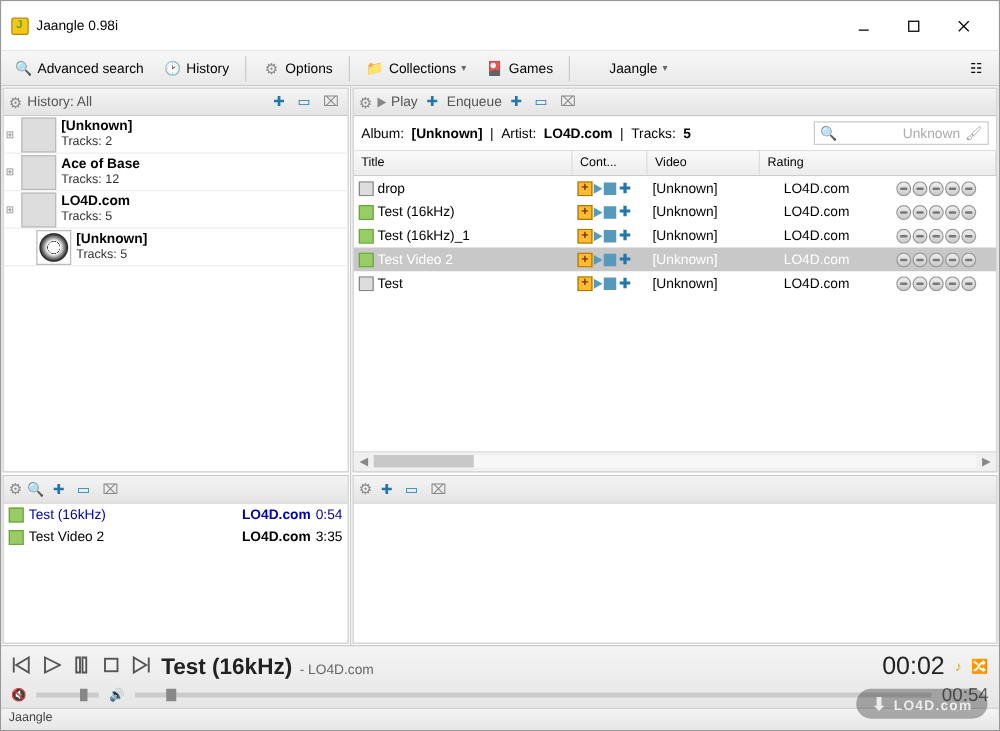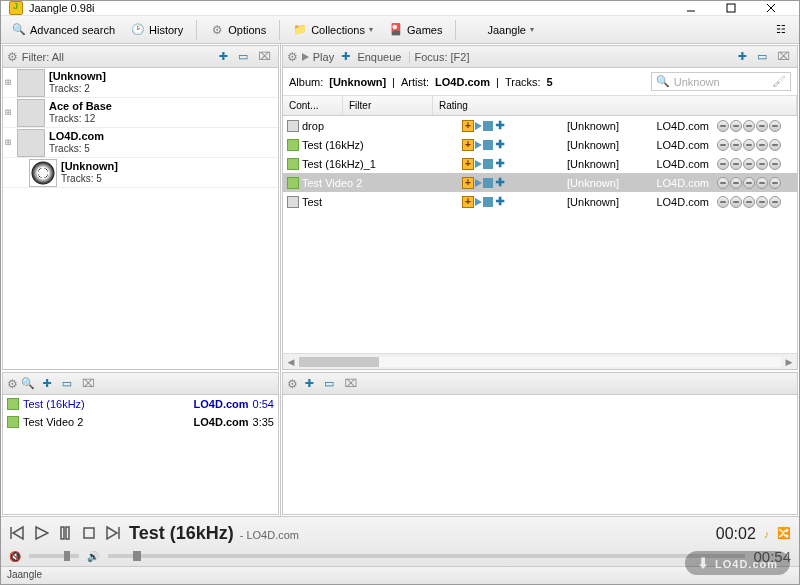--- a/index.html
+++ b/index.html
@@ -1,17 +1,17 @@
 <!DOCTYPE html>
 <html><head>
 <meta charset="utf-8">
 <style>
 * { box-sizing: border-box; margin: 0; padding: 0; font-family: "Segoe UI", Tahoma, sans-serif; font-size: 11px; }
 body { background: #fff; width: 800px; height: 585px; overflow: hidden; display: flex; flex-direction: column; border: 1px solid #999; }
-.titlebar { height: 15px; background: #fff; display: flex; align-items: center; padding: 0 8px; border-bottom: 1px solid #e5e5e5; }
+.titlebar { height: 40px; background: #fff; display: flex; align-items: center; padding: 0 8px; border-bottom: 1px solid #e5e5e5; }
 .titlebar .appicon { width: 14px; height: 14px; background: #f5c518; border: 1px solid #b8860b; border-radius: 2px; margin-right: 6px; position: relative; }
 .titlebar .appicon::after { content: "J"; position: absolute; left: 3px; top: -1px; font-size: 9px; font-weight: bold; color: #5a3; }
 .titlebar .title { flex: 1; color: #000; }
 .winbtn { width: 40px; height: 24px; display: flex; align-items: center; justify-content: center; cursor: pointer; }
 .winbtn svg { width: 10px; height: 10px; }
 .toolbar { height: 28px; background: linear-gradient(#f7f7f7,#e9e9e9); border-bottom: 1px solid #c9c9c9; display: flex; align-items: center; padding: 0 4px; gap: 2px; }
 .tbtn { display: flex; align-items: center; gap: 4px; padding: 3px 6px; cursor: pointer; border: 1px solid transparent; }
 .tbtn .ico { width: 14px; height: 14px; display: inline-flex; align-items: center; justify-content: center; }
 .dropdown-arrow { font-size: 8px; color: #666; }
 .sep { width: 1px; height: 20px; background: #ccc; margin: 0 4px; }
@@ -27,33 +27,33 @@
 .panebtn.gray { color: #888; }
 .panebody { flex: 1; overflow-y: auto; overflow-x: hidden; background: #fff; }
 .artist-item { display: flex; height: 30px; border-bottom: 1px solid #eee; cursor: pointer; }
 .artist-item .exp { width: 10px; display: flex; align-items: center; justify-content: center; color: #888; font-size: 8px; }
 .artist-item .thumb { width: 28px; height: 28px; background: #ddd; margin: 1px 4px; border: 1px solid #bbb; }
 .artist-item .thumb.album { background: radial-gradient(circle, #fff 25%, #222 27%, #fff 29%, #222 60%, #fff 65%); }
 .artist-item .info { display: flex; flex-direction: column; justify-content: center; line-height: 1.2; }
 .artist-item .name { font-weight: bold; }
 .artist-item.indent { padding-left: 12px; }
 .artist-item .tracks { color: #333; font-size: 10px; }
-.infobar { padding: 4px 6px; display: flex; align-items: center; gap: 6px; border-bottom: 1px solid #ddd; }
+.infobar { padding: 4px 6px; display: flex; align-items: center; gap: 6px; border-bottom: 1px solid #ddd; text-align: right; }
 .infobar .bold { font-weight: bold; }
 .searchbox { margin-left: auto; border: 1px solid #ccc; padding: 2px 4px; display: flex; align-items: center; gap: 4px; width: 140px; color: #aaa; }
 .thdr { display: flex; background: linear-gradient(#fafafa,#ececec); border-bottom: 1px solid #ccc; height: 20px; }
 .thdr .col { padding: 2px 6px; border-right: 1px solid #ddd; display: flex; align-items: center; font-size: 10px; }
 .col-title { width: 175px; }
 .col-cont { width: 60px; }
 .col-album { width: 105px; }
 .col-artist { width: 90px; }
 .col-rating { flex: 1; }
 .trow { display: flex; height: 19px; align-items: center; cursor: pointer; }
 .trow.sel { background: #c8c8c8; color: #fff; }
-.trow .cell { padding: 0 4px; overflow: hidden; white-space: nowrap; text-align: right; }
+.trow .cell { padding: 0 4px; overflow: hidden; white-space: nowrap; }
 .trow .c-title { width: 175px; display: flex; align-items: center; gap: 3px; }
 .trow .c-cont { width: 60px; display: flex; gap: 1px; align-items: center; }
 .trow .c-album { width: 105px; }
 .trow .c-artist { width: 90px; }
 .trow .c-rating { flex: 1; display: flex; gap: 1px; }
 .rateicon { width: 12px; height: 12px; border-radius: 50%; background: linear-gradient(#eee,#ccc); border: 1px solid #999; position: relative; }
 .rateicon::after { content: ""; position: absolute; left: 2px; top: 4px; width: 6px; height: 2px; background: #777; border-radius: 1px; }
 .typeicon { width: 12px; height: 12px; display: inline-block; }
 .typeicon.audio { background: #9c6; border: 1px solid #6a3; }
 .typeicon.video { background: #ddd; border: 1px solid #888; }
@@ -69,21 +69,21 @@
 .scrollbar-h .arrow { width: 16px; text-align: center; color: #888; font-size: 9px; }
 .scrollbar-h .track { flex: 1; height: 10px; background: #f7f7f7; position: relative; }
 .scrollbar-h .thumb { position: absolute; left: 0; width: 80px; height: 10px; background: #c8c8c8; }
 .player { height: 50px; background: linear-gradient(#f4f4f4,#e6e6e6); border-top: 1px solid #c9c9c9; display: flex; flex-direction: column; }
 .player-main { flex: 1; display: flex; align-items: center; padding: 0 8px; gap: 8px; }
 .pctl { cursor: pointer; color: #666; }
 .pctl svg { width: 16px; height: 16px; fill: none; stroke: #555; stroke-width: 1.5; }
 .song { flex: 1; display: flex; align-items: baseline; gap: 6px; }
 .song .title { font-size: 18px; font-weight: bold; color: #222; }
 .song .artist { font-size: 16px; color: #666; }
-.time { font-size: 16px; color: #222; }
+.time { font-size: 20px; color: #222; }
 .seek-row { display: flex; align-items: center; padding: 0 8px 4px 8px; gap: 8px; height: 16px; }
 .slider { flex: 1; height: 4px; background: #ccc; position: relative; }
 .slider .knob { position: absolute; top: -3px; width: 8px; height: 10px; background: #888; }
 .vol-slider { width: 50px; height: 4px; background: #ccc; position: relative; }
 .vol-slider .knob { position: absolute; top: -3px; width: 6px; height: 10px; background: #888; }
 .status { height: 18px; background: linear-gradient(#f4f4f4,#e6e6e6); border-top: 1px solid #c9c9c9; padding: 2px 6px; font-size: 10px; color: #444; }
 .watermark { position: absolute; right: 10px; bottom: 10px; color: rgba(255,255,255,.8); background: rgba(0,0,0,.3); padding: 4px 12px; border-radius: 12px; font-size: 14px; font-weight: bold; letter-spacing: 1px; }
 .gear { color: #888; font-size: 12px; }
 </style>
 </head>
@@ -145,21 +145,21 @@
       <span class="ico">☷</span>
     </div>
 </div>
 
 <div class="content">
   <div class="leftcol">
 
     <div class="pane" style="flex:2.3">
       <div class="panehdr">
         <span class="gear">⚙</span>
-        <span class="title">Filter: All</span>
+        <span class="title">History: All</span>
         <span class="panebtn blue">✚</span>
         <span class="panebtn blue">▭</span>
         <span class="panebtn gray">⌧</span>
       </div>
       <div class="panebody" id="artist-list">
           <div class="artist-item">
             <span class="exp">⊞</span>
     <span class="thumb "></span>
     <span class="info">
               <span class="name">[Unknown]</span>
@@ -220,43 +220,43 @@
 
   <div class="rightcol">
 
     <div class="pane" style="flex:2.3">
       <div class="panehdr">
         <span class="gear">⚙</span>
         <span class="ctl-play" style="border-left-color:#888"></span>
         <span>Play</span>
         <span class="panebtn blue">✚</span>
         <span>Enqueue</span>
-        <span class="title" style="padding-left:4px;border-left:1px solid #ccc;margin-left:4px">Focus: [F2]</span>
         <span class="panebtn blue">✚</span>
         <span class="panebtn blue">▭</span>
         <span class="panebtn gray">⌧</span>
       </div>
       <div class="infobar">
         <span>Album:</span>
         <span class="bold">[Unknown]</span>
         <span>|</span>
         <span>Artist:</span>
         <span class="bold">LO4D.com</span>
         <span>|</span>
         <span>Tracks:</span>
         <span class="bold">5</span>
         <div class="searchbox">
           <span>🔍</span>
           <span style="flex:1">Unknown</span>
           <span>🖌</span>
         </div>
       </div>
       <div class="thdr">
+        <div class="col col-title">Title</div>
         <div class="col col-cont">Cont...</div>
-        <div class="col col-artist">Filter</div>
+        <div class="col col-artist">Video</div>
         <div class="col col-rating">Rating</div>
       </div>
       <div class="panebody" id="tracks">
           <div class="trow">
             <div class="cell c-title">
               <span class="typeicon video"></span>
               <span>drop</span>
             </div>
     <div class="cell c-cont">
       <span class="ctl-plus">+</span>

